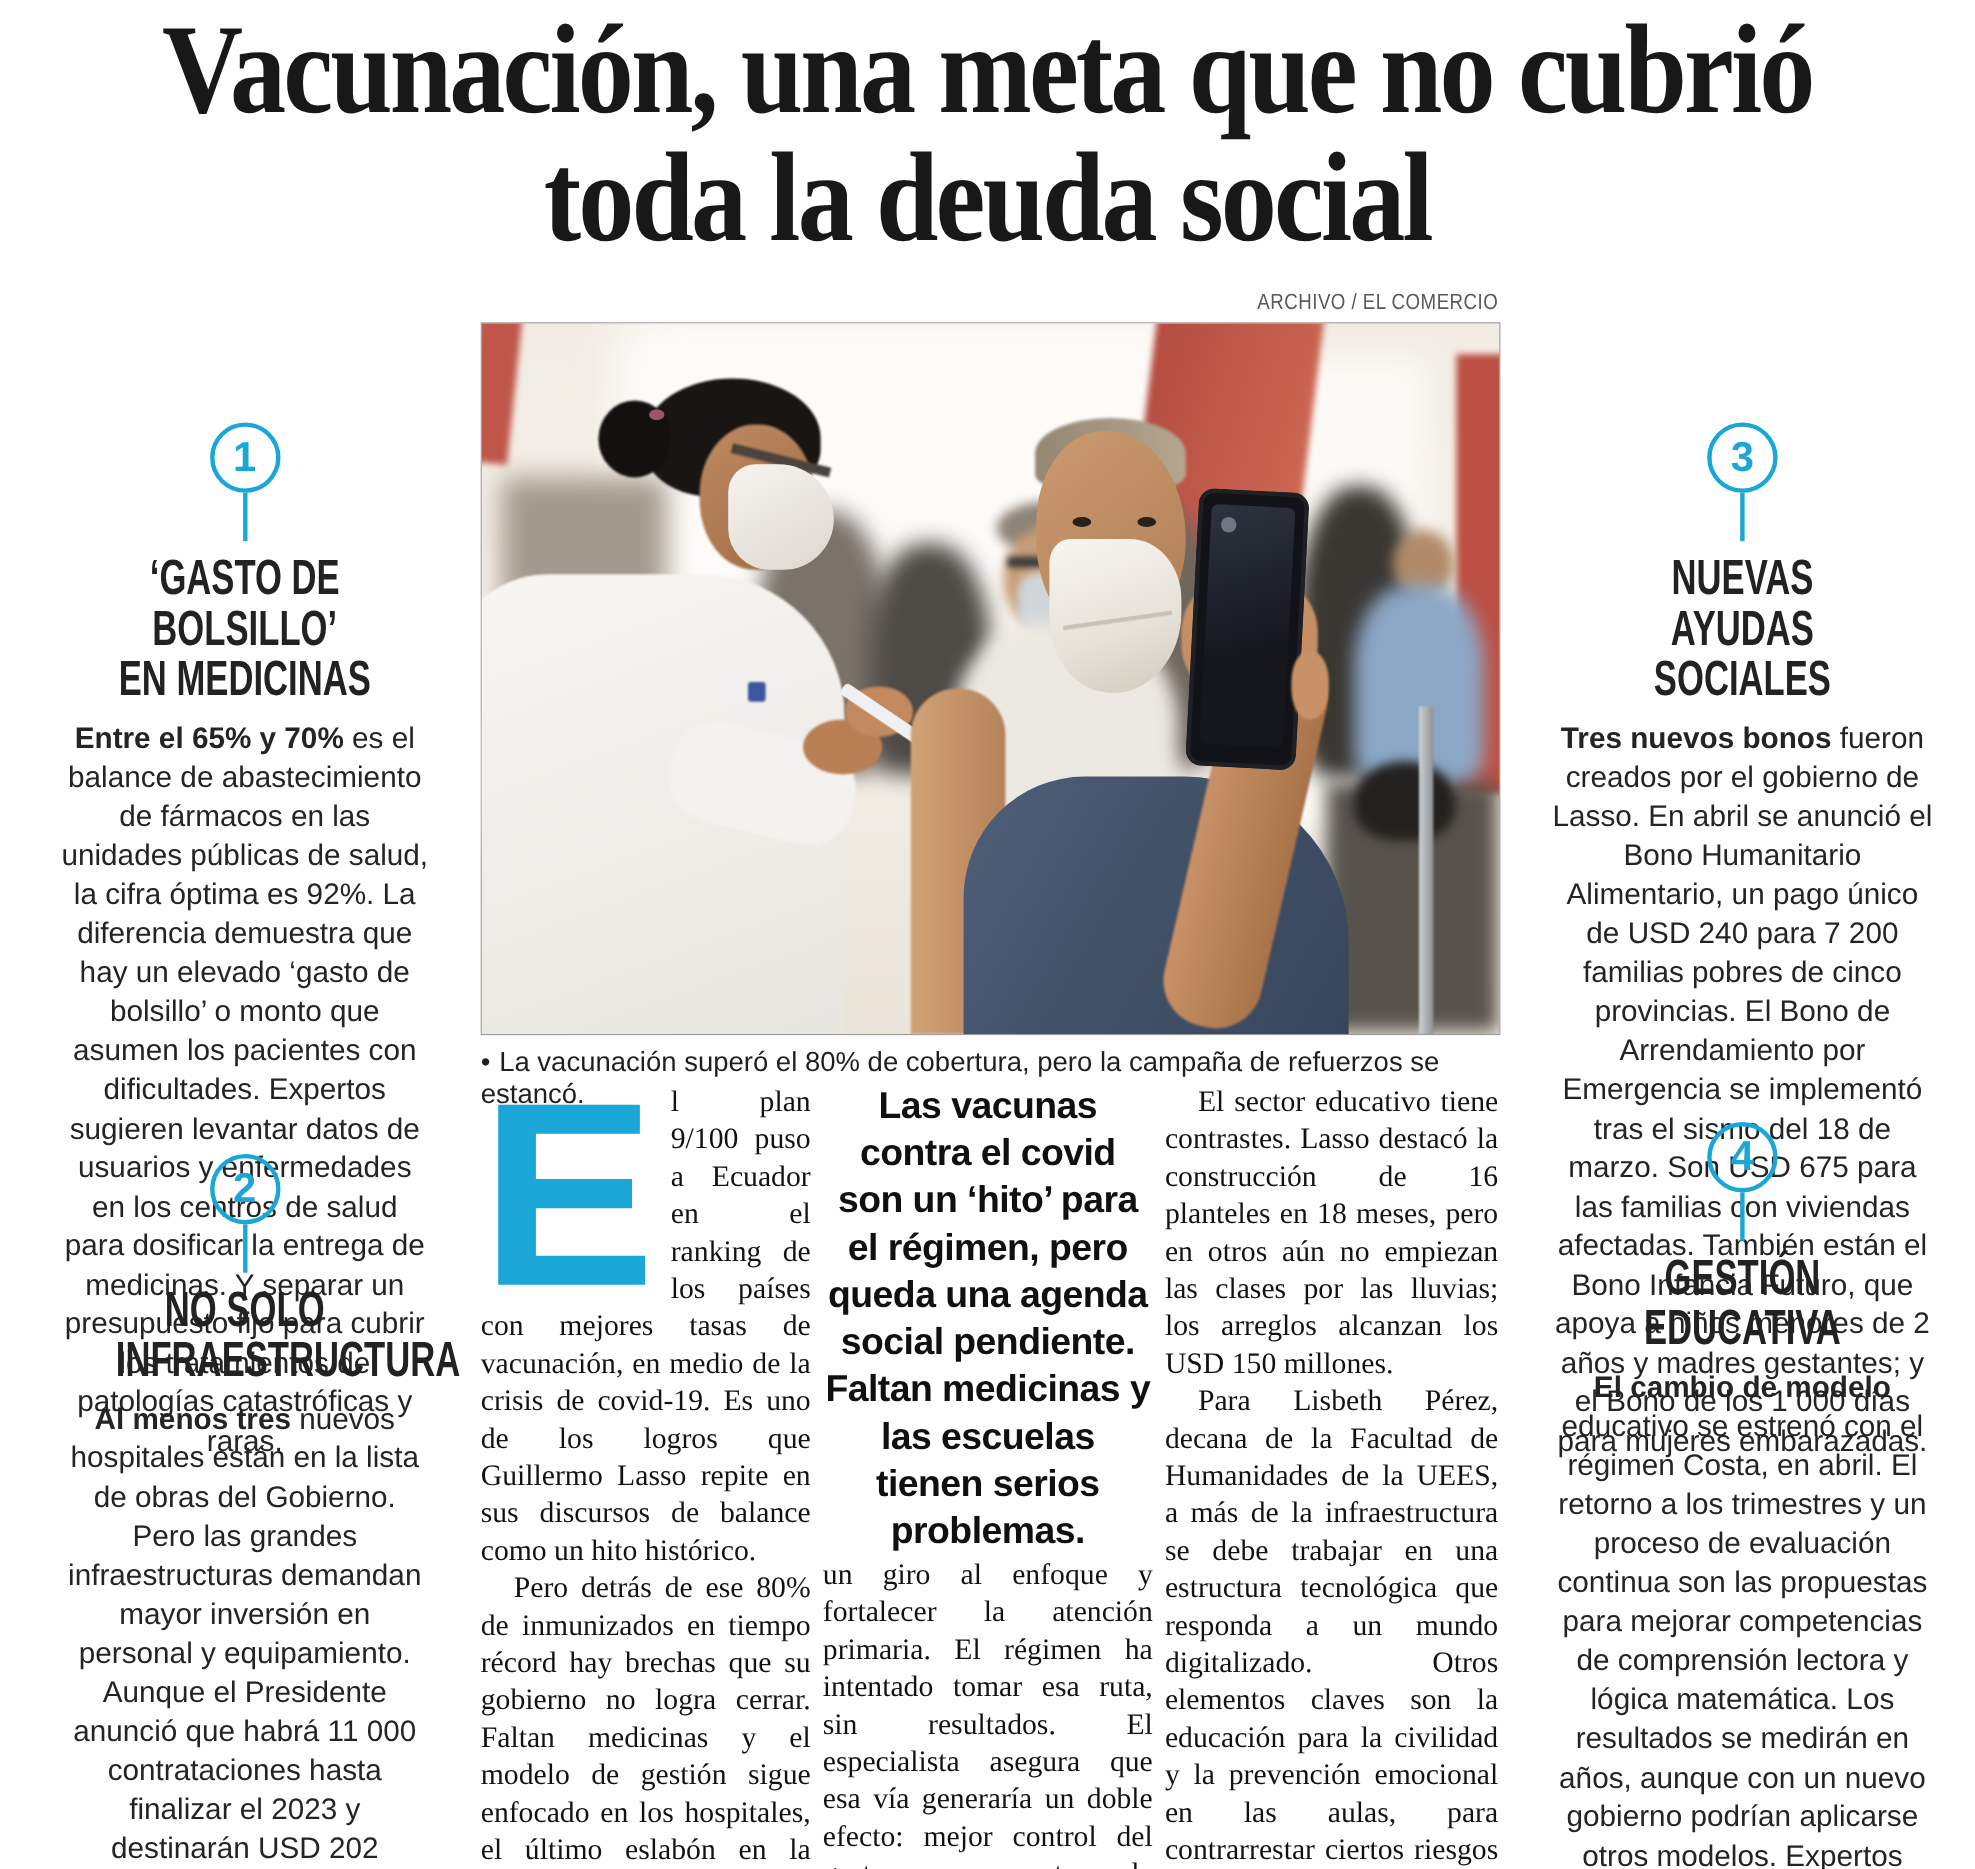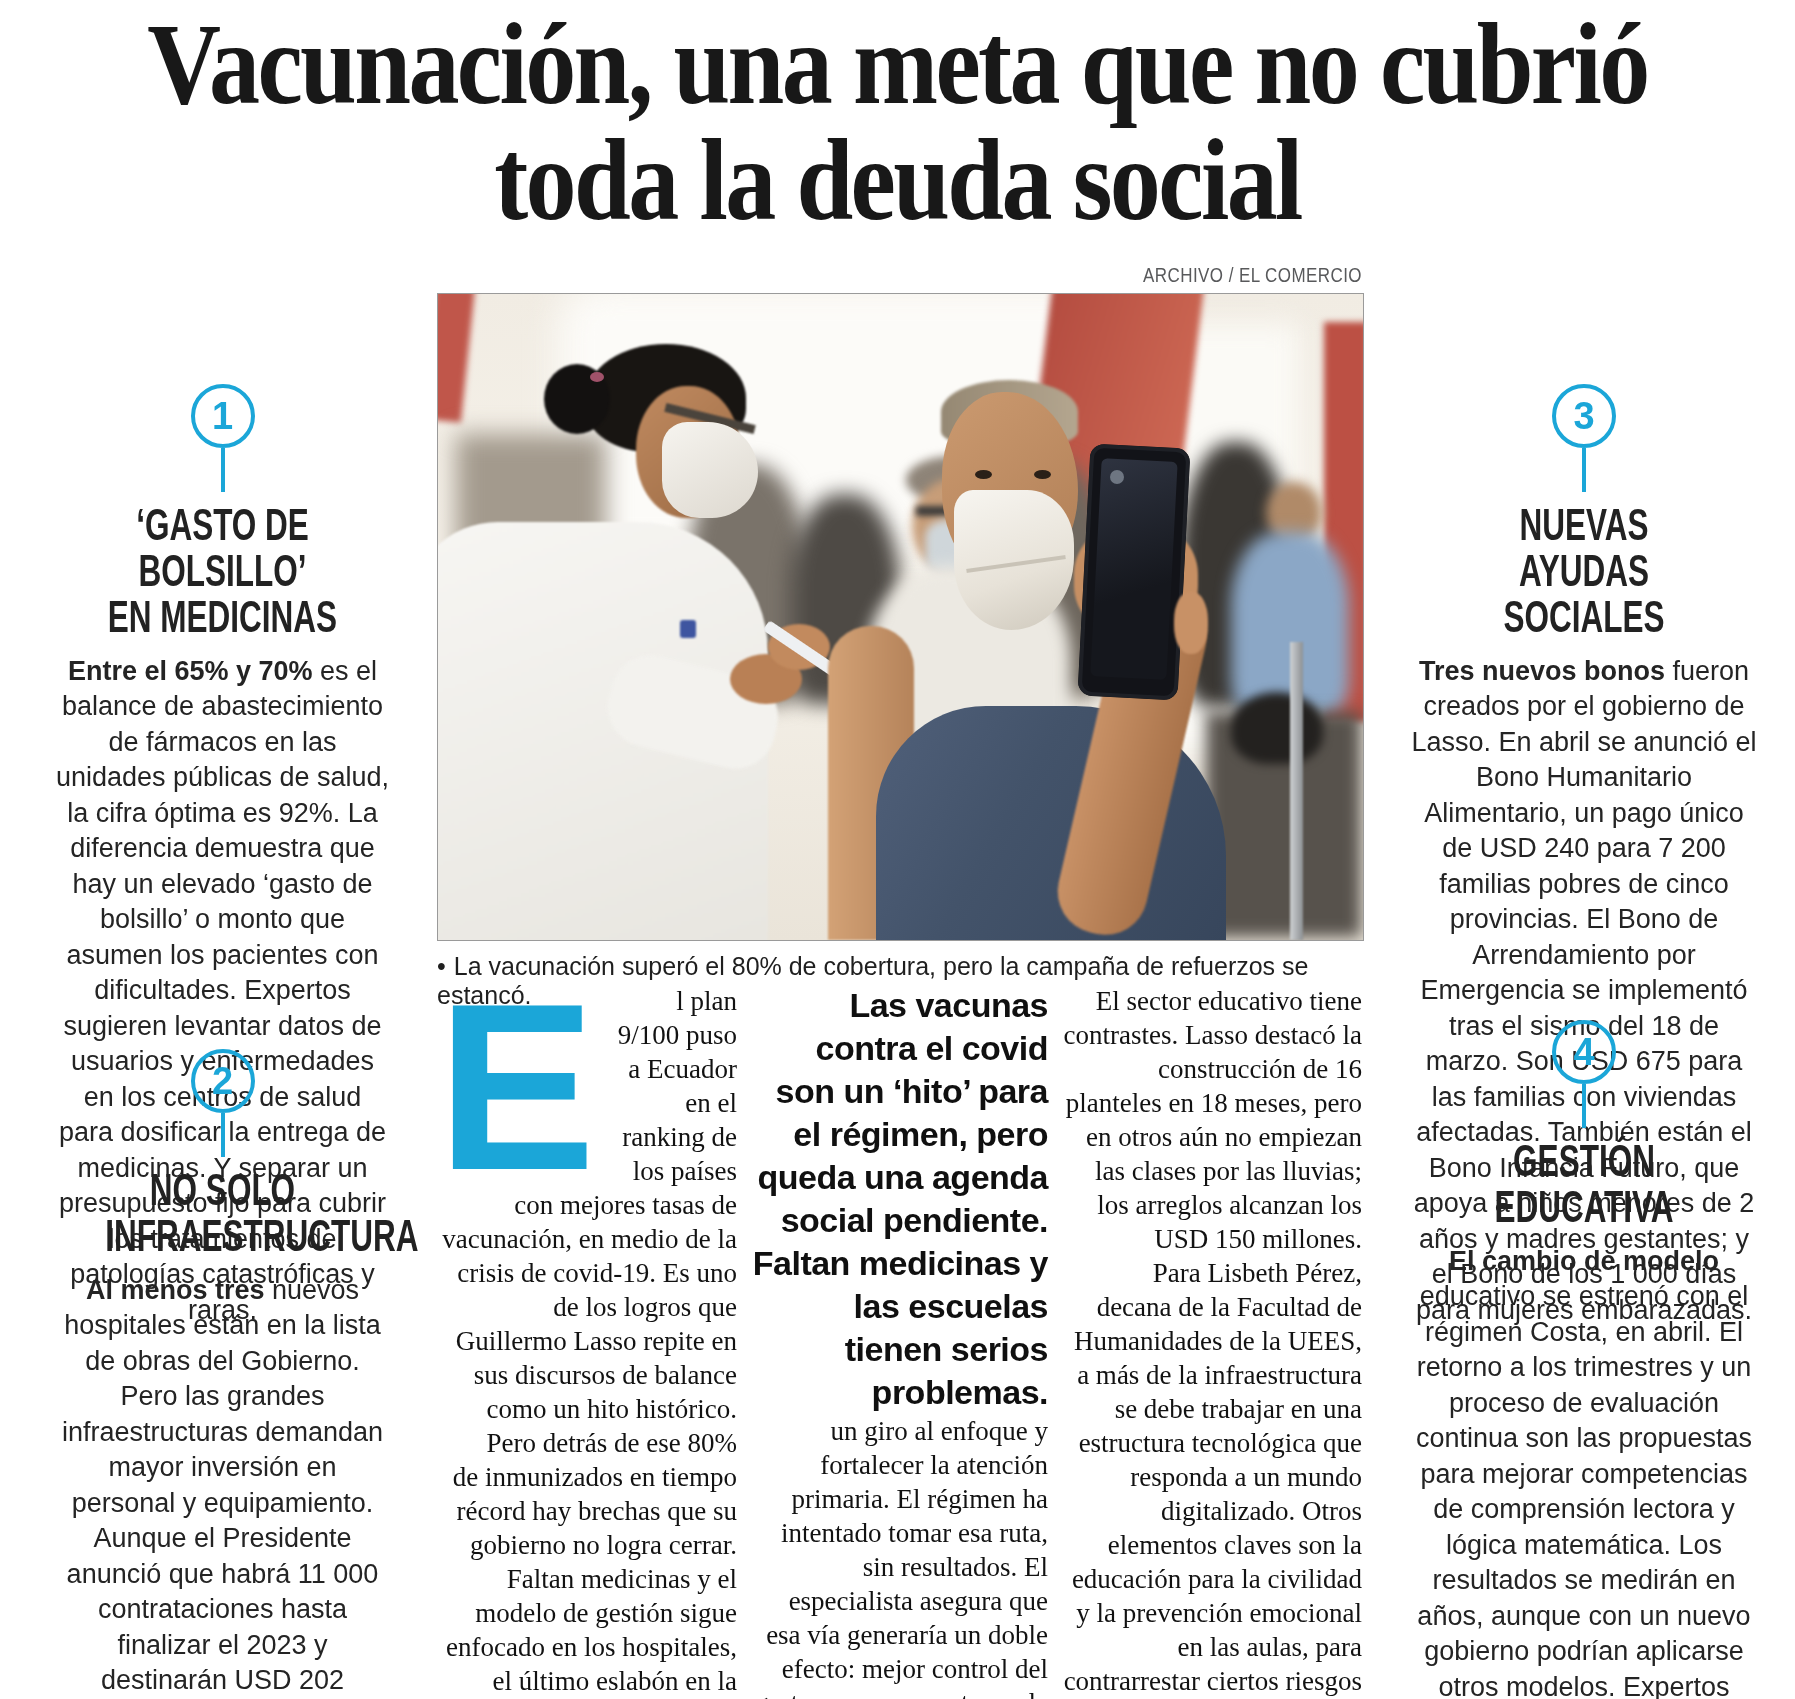--- a/index.html
+++ b/index.html
@@ -37,21 +37,21 @@
     transform:scaleX(.70);transform-origin:50% 0;white-space:pre-line;letter-spacing:0;}
   .ann-body{margin:0;text-align:center;font-size:27px;line-height:35.5px;color:#242424;}
   .ann-lead{font-weight:700;}
 
   
   .col{position:absolute;top:984px;width:300px;font-family:"Liberation Serif",serif;
     font-size:27px;line-height:34px;text-align:justify;color:#121212;}
   .col-1{left:437px;}
   .col-2{left:748px;}
   .col-3{left:1059px;width:303px;}
-  .col p{margin:0;text-align:right;}
+  .col p{margin:0;}
   .col p.ind{text-indent:30px;}
   .dropcap{float:left;color:#1ba6d8;font-family:"Liberation Sans",sans-serif;font-weight:700;
     font-size:238px;line-height:198px;margin:4px 14px 0 0;}
   .quote{margin:14px 0 28px;font-family:"Liberation Sans",sans-serif;font-weight:700;
     font-size:34px;line-height:43px;text-align:center;letter-spacing:-.5px;color:#101010;}
 </style>
 </head>
 <body>
 
 <div class="page">

